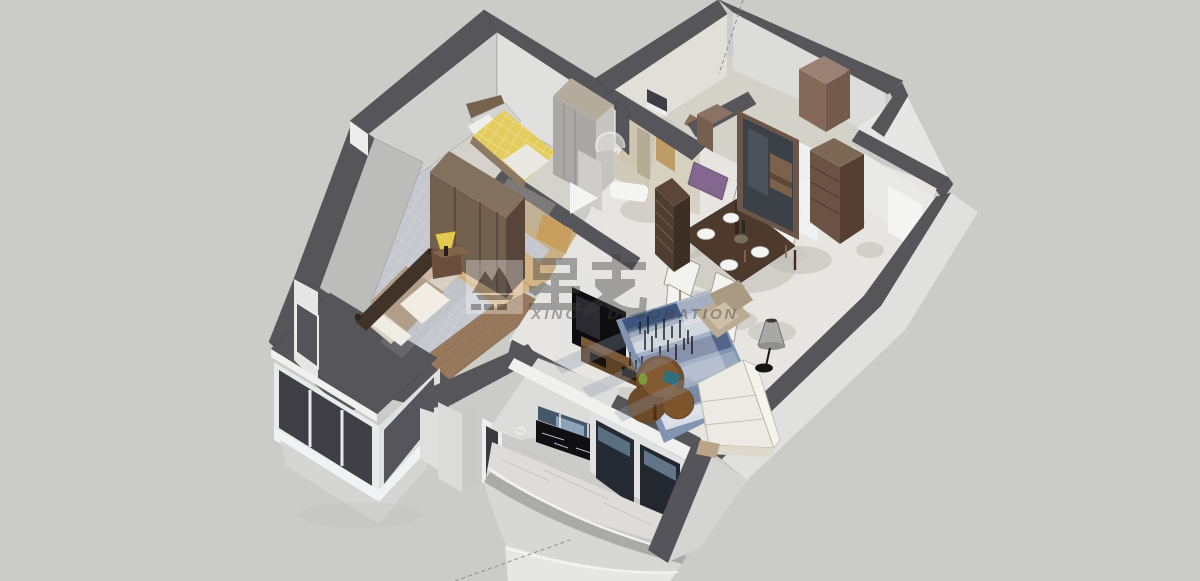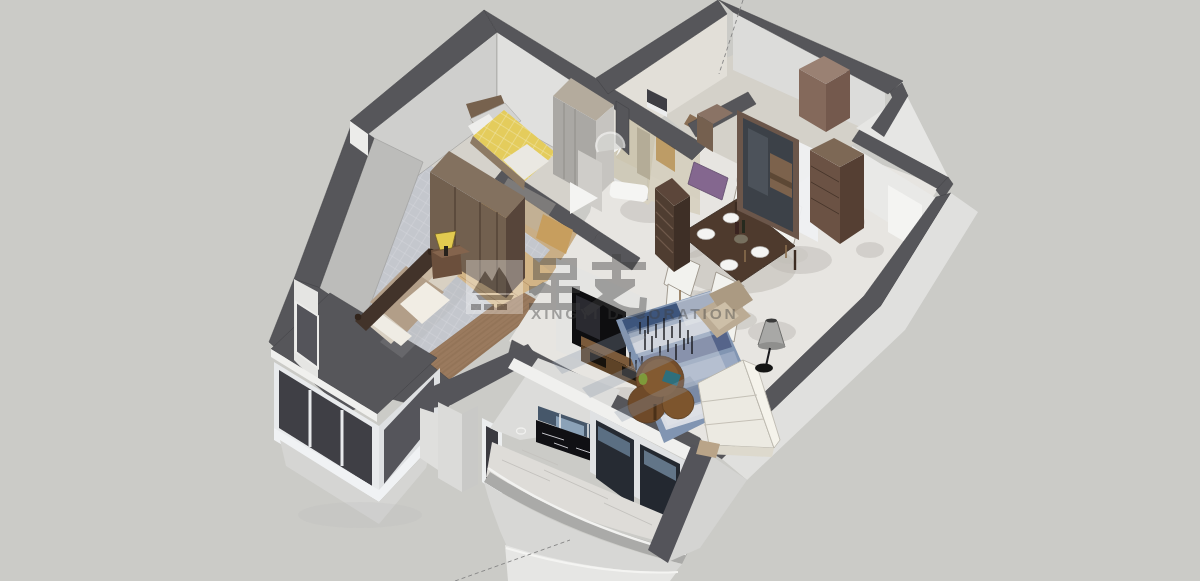--- a/index.html
+++ b/index.html
@@ -1,16 +1,16 @@
 <!DOCTYPE html>
 <html><head>
 <meta charset="utf-8">
 <style>
 html,body{margin:0;padding:0;background:#cbcbc7;font-family:"Liberation Sans",sans-serif;}
-#stage{position:relative;width:1200px;height:581px;overflow:hidden;}
+#stage{position:relative;width:1200px;height:581px;overflow:hidden;font-style:italic;}
 </style>
 </head>
 <body>
 <div id="stage">
 <svg width="1200" height="581" viewBox="0 0 1200 581" xmlns="http://www.w3.org/2000/svg">
 <defs>
 <pattern id="lattice" width="10" height="10" patternUnits="userSpaceOnUse" patternTransform="rotate(32)">
 <rect width="10" height="10" fill="#e4cc5c"></rect>
 <path d="M0,0 L0,10 M0,0 L10,0" stroke="#f1e7ad" stroke-width="1"></path>
 </pattern>

